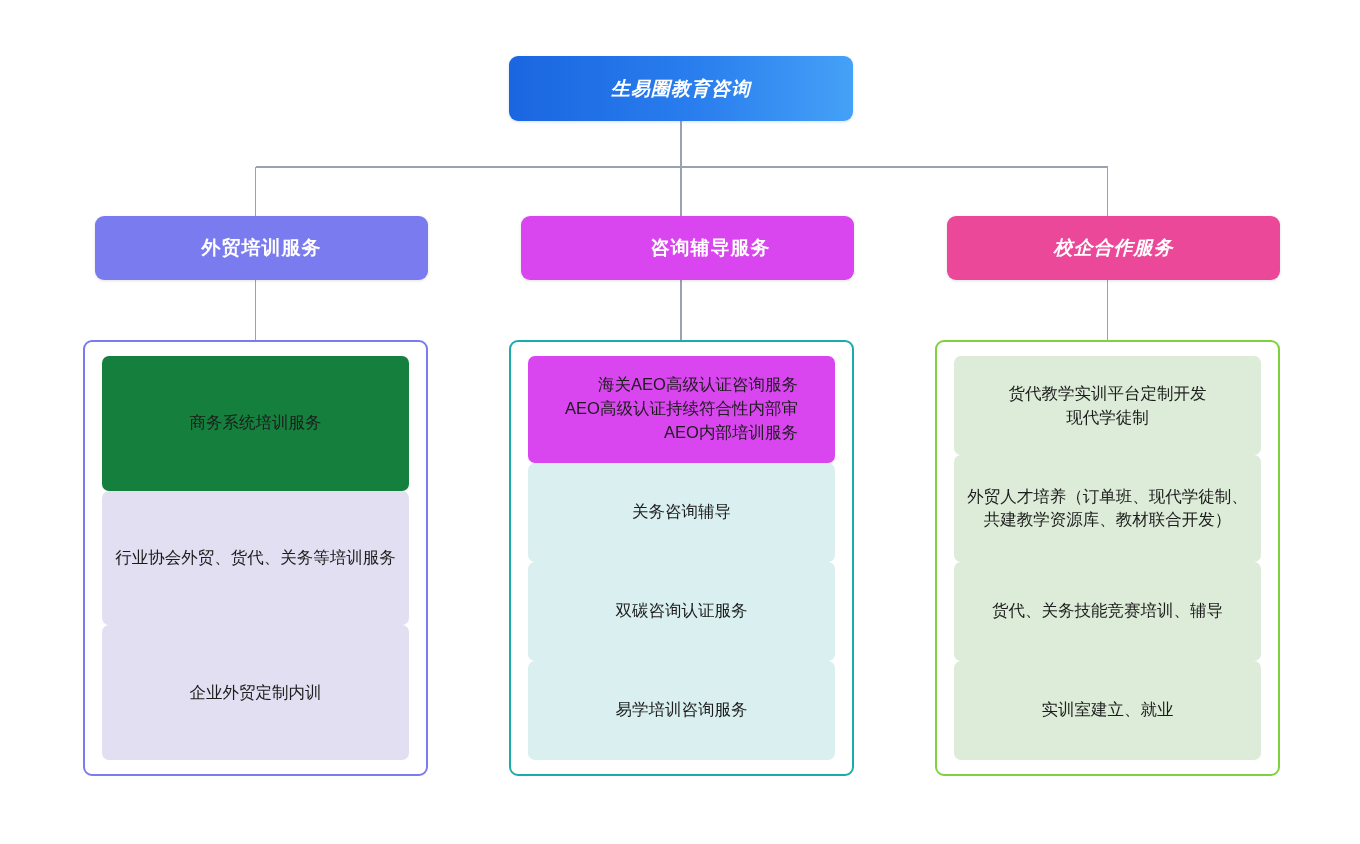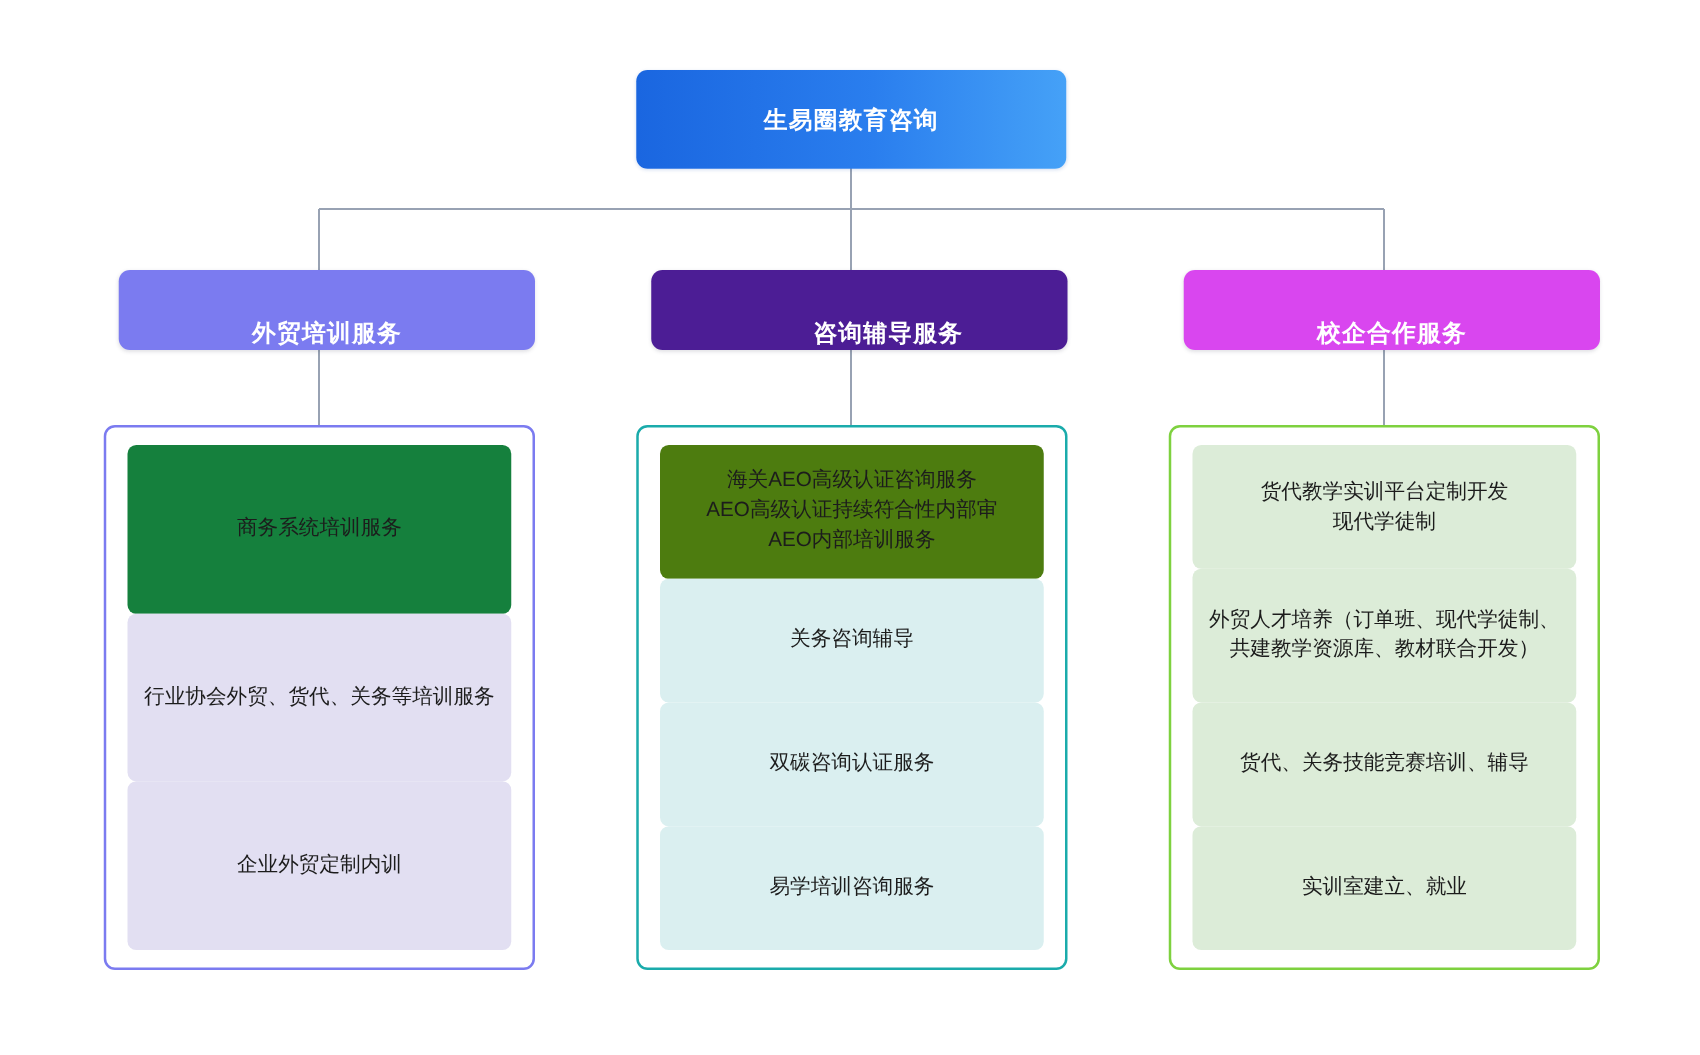--- a/index.html
+++ b/index.html
@@ -29,27 +29,28 @@
     height: 844px;
     pointer-events: none;
   }
 
   
   .root-node {
     position: absolute;
     left: 509px;
     top: 56px;
     width: 344px;
-    height: 79px;
+    height: 65px;
     border-radius: 9px;
     background: linear-gradient(to right, #1a66e0 0%, #2a7eee 55%, #45a1f7 100%);
     display: flex;
     align-items: center;
     justify-content: center;
     box-shadow: 0 1px 3px rgba(30,80,170,0.18);
+    font-style: italic;
   }
   .root-node .node-title {
     color: #ffffff;
     font-size: 19px;
     font-weight: bold;
     letter-spacing: 1px;
     white-space: nowrap;
   }
 
   
@@ -59,21 +60,21 @@
     width: 345px;
   }
   .column.col-0 { left: 83px; }
   .column.col-1 { left: 509px; }
   .column.col-2 { left: 935px; }
 
   .category-header {
     height: 64px;
     border-radius: 9px;
     display: flex;
-    align-items: flex-end;
+    align-items: center;
     justify-content: center;
     box-shadow: 0 1px 3px rgba(60,60,90,0.15);
     margin-left: 12px;
   }
   .category-header .cat-title {
     color: #ffffff;
     font-size: 19px;
     font-weight: bold;
     letter-spacing: 1px;
     white-space: nowrap;
@@ -150,43 +151,43 @@
       <div class="item-box lines-2" style="background: rgb(226, 223, 242);">
         <span class="item-text">行业协会外贸、货代、关务等培训服务</span>
       </div>
       <div class="item-box lines-1" style="background: rgb(226, 223, 242);">
         <span class="item-text">企业外贸定制内训</span>
       </div>
     </div>
   </div>
 
   <div class="column col-1">
-    <div class="category-header" style="background: #4c1d95; padding-left: 46px;">
+    <div class="category-header" style="background: #d946ef; padding-left: 46px;">
       <span class="cat-title">咨询辅导服务</span>
     </div>
     <div class="items-container" style="border-color: rgb(26, 171, 171);">
-      <div class="item-box lines-3" style="background: #4d7c0f;">
+      <div class="item-box lines-3" style="background: #d946ef; text-align: right;">
         <span class="item-text">海关AEO高级认证咨询服务
 AEO高级认证持续符合性内部审
 AEO内部培训服务</span>
       </div>
       <div class="item-box lines-1" style="background: rgb(218, 239, 240);">
         <span class="item-text">关务咨询辅导</span>
       </div>
       <div class="item-box lines-1" style="background: rgb(218, 239, 240);">
         <span class="item-text">双碳咨询认证服务</span>
       </div>
       <div class="item-box lines-1" style="background: rgb(218, 239, 240);">
         <span class="item-text">易学培训咨询服务</span>
       </div>
     </div>
   </div>
 
   <div class="column col-2">
-    <div class="category-header" style="background: #d946ef;">
+    <div class="category-header" style="background: #ec4899; font-style: italic;">
       <span class="cat-title">校企合作服务</span>
     </div>
     <div class="items-container" style="border-color: rgb(126, 209, 63);">
       <div class="item-box lines-2" style="background: rgb(220, 236, 216);">
         <span class="item-text">货代教学实训平台定制开发
 现代学徒制</span>
       </div>
       <div class="item-box lines-3" style="background: rgb(220, 236, 216);">
         <span class="item-text">外贸人才培养（订单班、现代学徒制、共建教学资源库、教材联合开发）</span>
       </div>

